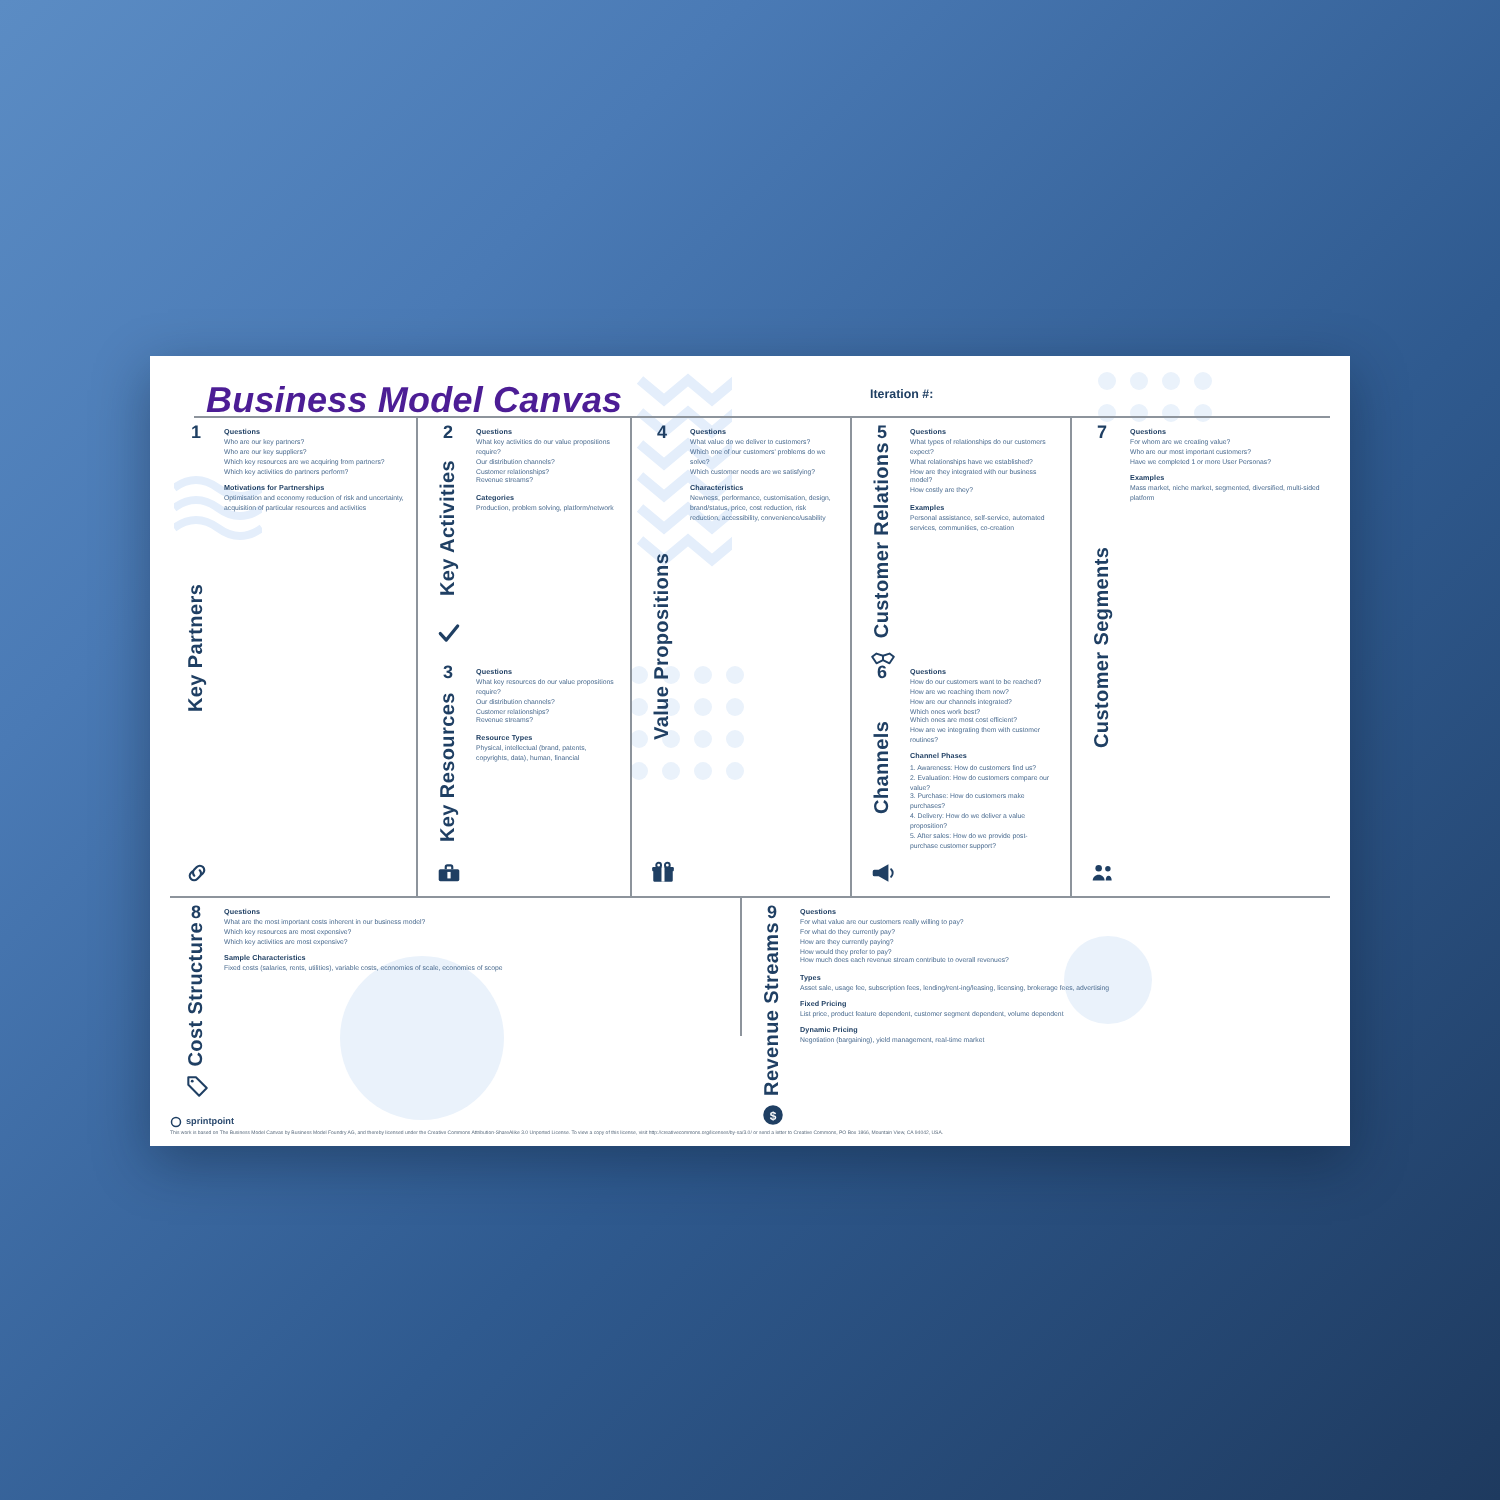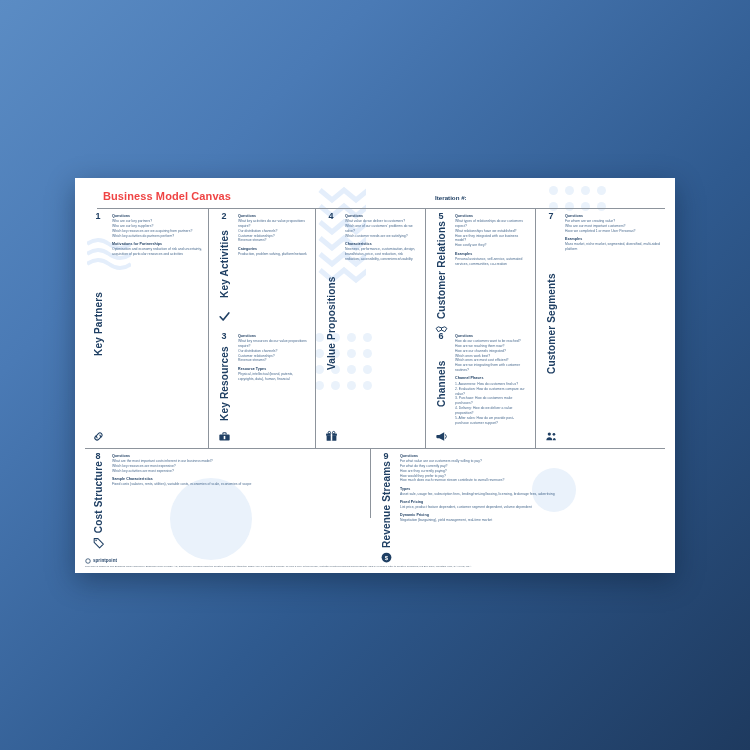--- a/index.html
+++ b/index.html
@@ -25,22 +25,23 @@
   
   .deco { position: absolute; pointer-events: none; }
   .deco-circle { border-radius: 50%; background: #eaf2fb; }
   .deco-dots { display: grid; gap: 7px; }
   .deco-dots i { display: block; width: 9px; height: 9px; border-radius: 50%; background: #eaf2fb; }
   .deco-chevrons svg { display: block; }
 
   
   #sheet-title {
     position: absolute; left: 28px; top: 12px;
-    font-size: 11px; font-weight: bold; color: #ef4444;
+    font-size: 18px; font-weight: bold; color: #4c1d95;
     letter-spacing: .1px;
+    font-style: italic;
   }
   #iteration-label {
     position: absolute; left: 360px; top: 16px;
     font-size: 6.2px; font-weight: bold; color: #1f3f63;
   }
 
   
   .gline { position: absolute; background: #8d949c; }
   .v { width: 1px; }
   .h { height: 1px; }

